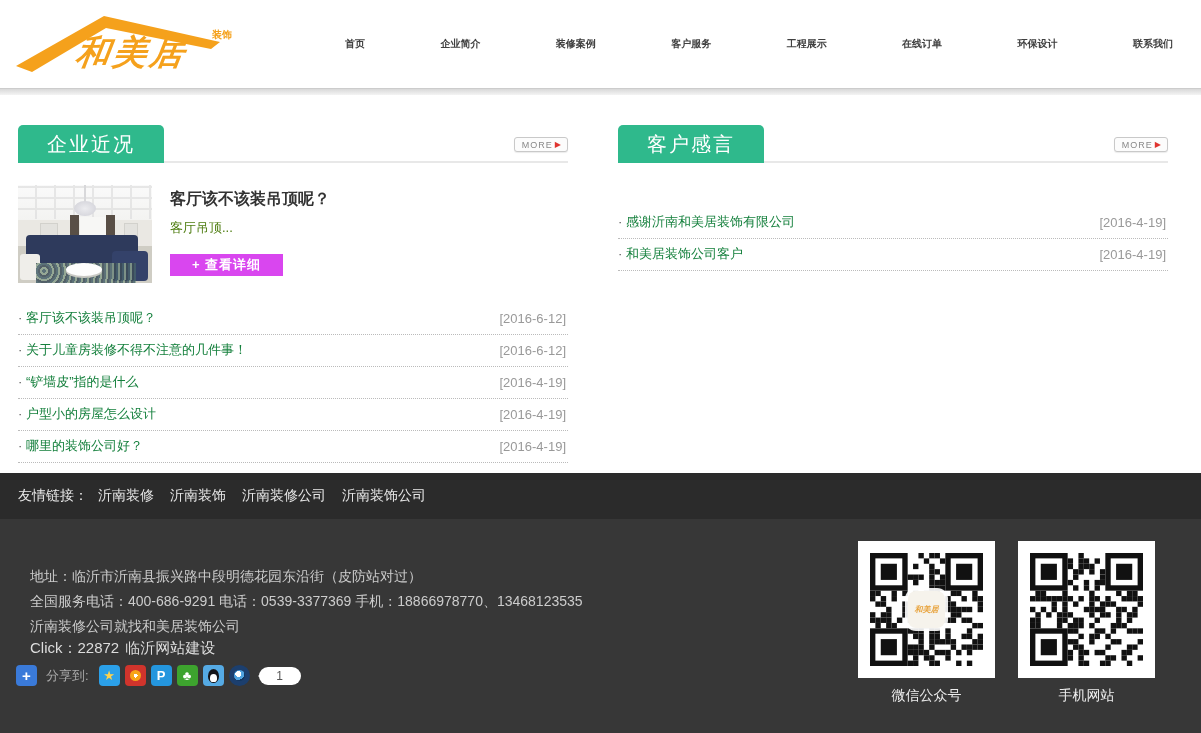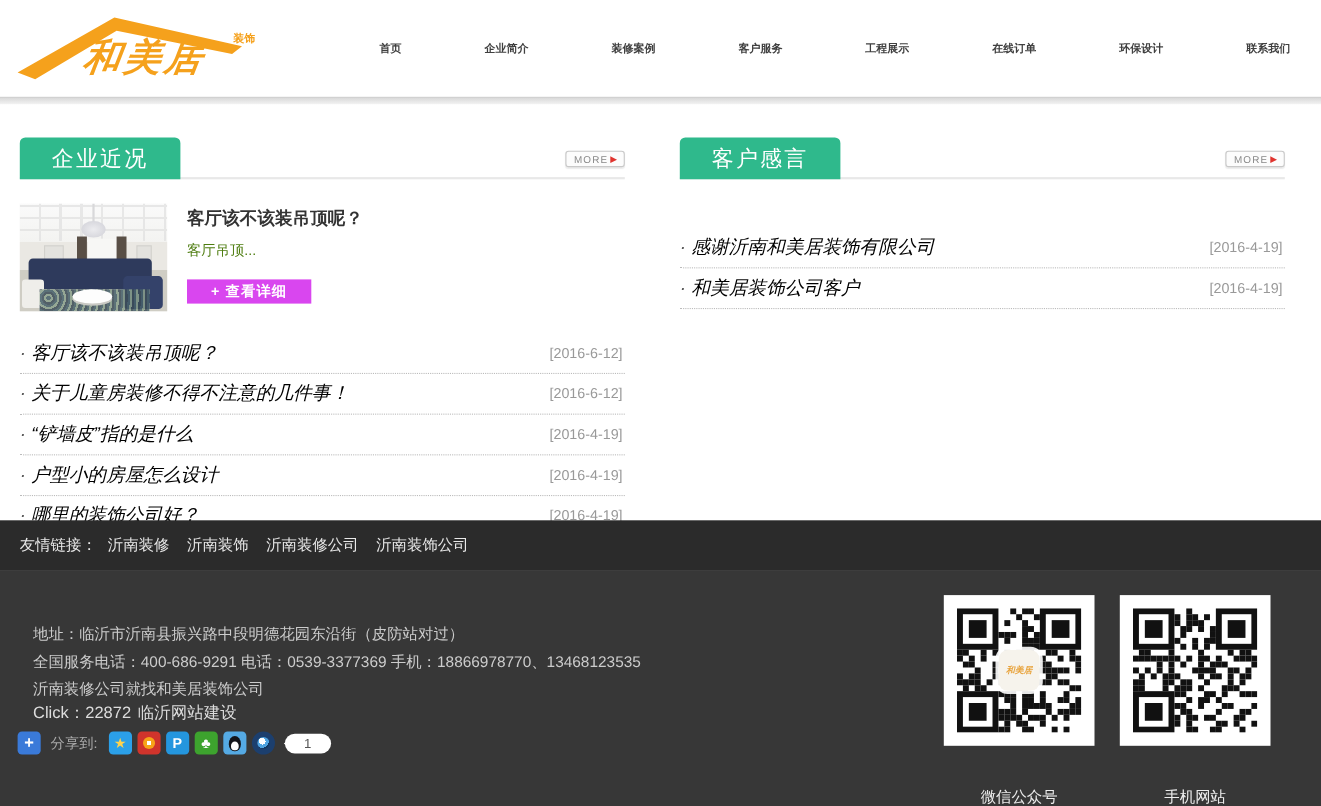--- a/index.html
+++ b/index.html
@@ -65,21 +65,21 @@
   .f-excerpt { font-size:13px; color:#4d7c0f; margin-top:9px; }
   .detail-btn { margin-top:17px; width:113px; height:22px; background:#d946ef; border:none;
     color:#fff; font-size:13px; font-weight:bold; display:flex; align-items:center;
     justify-content:center; cursor:pointer; letter-spacing:1px; }
 
   
   .news-list { margin-top:20px; }
   .col-right .news-list { margin-top:44px; }
   .row { display:flex; justify-content:space-between; align-items:center;
     padding:6px 2px 7px 0; border-bottom:1px dotted #bbb; }
-  .row-title { font-size:17px; color:#000000; cursor:pointer;font-style:italic; }
+  .row-title { font-size:13px; color:#15803d; cursor:pointer; }
   .row-title::before { content:"· "; color:#555; }
   .row-date { font-size:13px; color:#999; }
 
   
   .links-bar { position:absolute; top:473px; left:0; width:100%; height:46px; background:#2B2B2B;
     display:flex; align-items:center; padding-left:18px; font-size:14px; color:#e8e8e8; }
   .links-bar .label { margin-right:10px; }
   .flink { color:#e8e8e8; margin-right:16px; cursor:pointer; text-decoration:none; }
 
   
@@ -113,21 +113,21 @@
     margin-left:4px; cursor:pointer; }
   .count-pill::before { content:""; position:absolute; left:-5px; top:5px; border:4px solid transparent;
     border-right:5px solid #fff; }
 
   .qr-box { position:absolute; top:22px; width:137px; height:137px; background:#fff; padding:12px; }
   .qr-box.one { left:858px; } .qr-box.two { left:1018px; }
   .qr-logo { position:absolute; left:50px; top:50px; width:37px; height:37px; background:#f6f3ec;
     border-radius:8px; box-shadow:0 0 0 3px rgba(255,255,255,.9); display:flex; align-items:center;
     justify-content:center; }
   .qr-logo b { color:#e8a33c; font-size:8px; font-style:italic; }
-  .qr-label { position:absolute; top:168px; width:137px; text-align:center; font-size:14px; color:#eee;margin-top:29px; }
+  .qr-label { position:absolute; top:168px; width:137px; text-align:center; font-size:14px; color:#eee; }
   .qr-label.one { left:858px; } .qr-label.two { left:1018px; }
 </style>
 </head>
 <body>
 
 <div class="page">
 
   <div class="header">
     <div class="logo">
       <svg width="235" height="72" viewBox="0 0 235 72">

